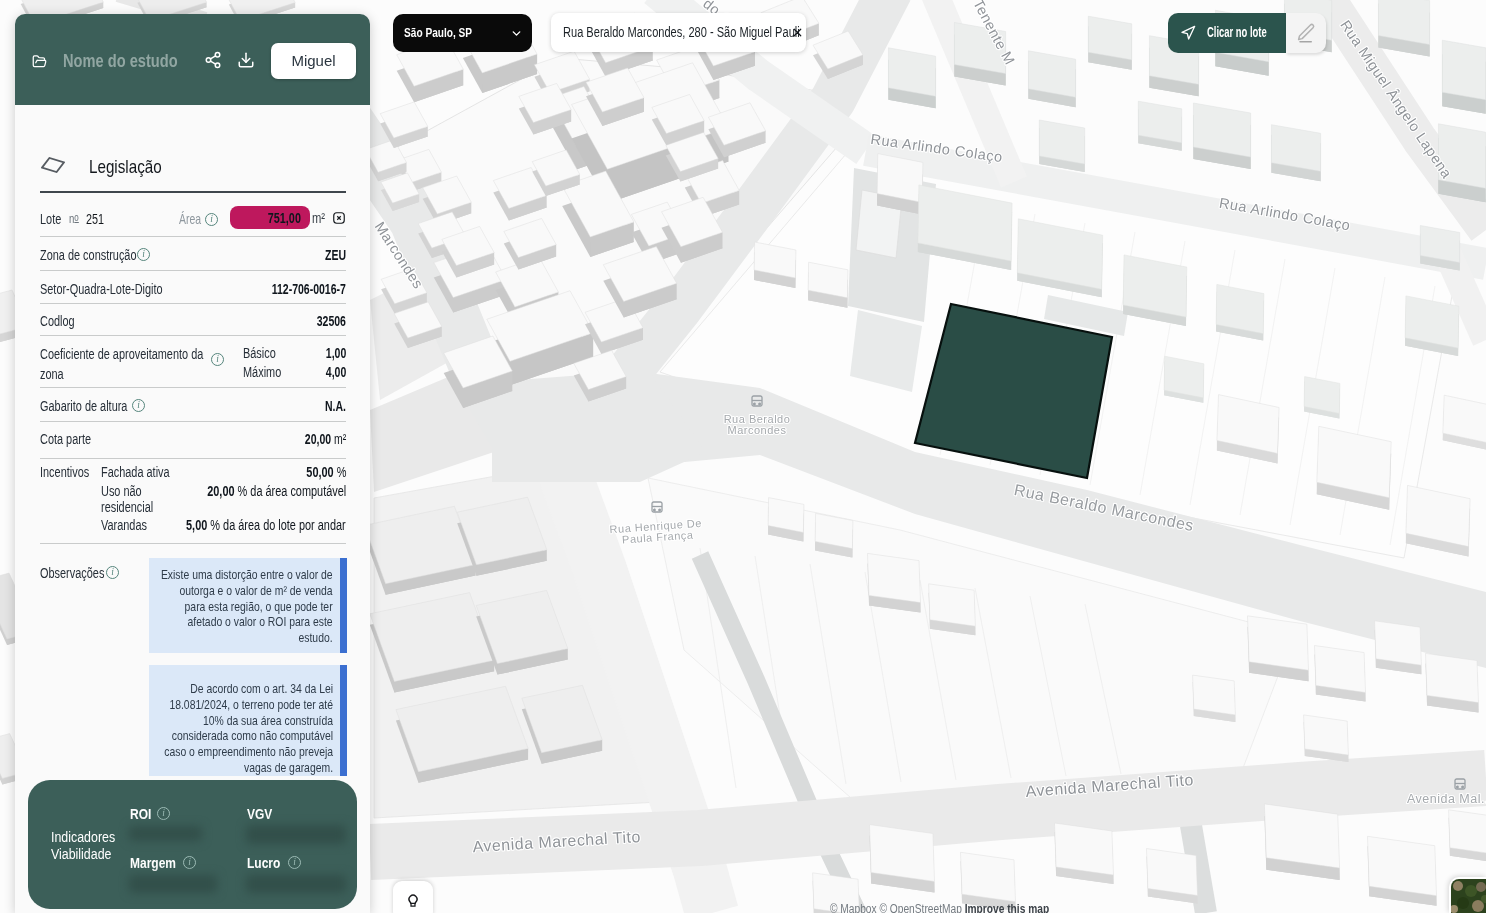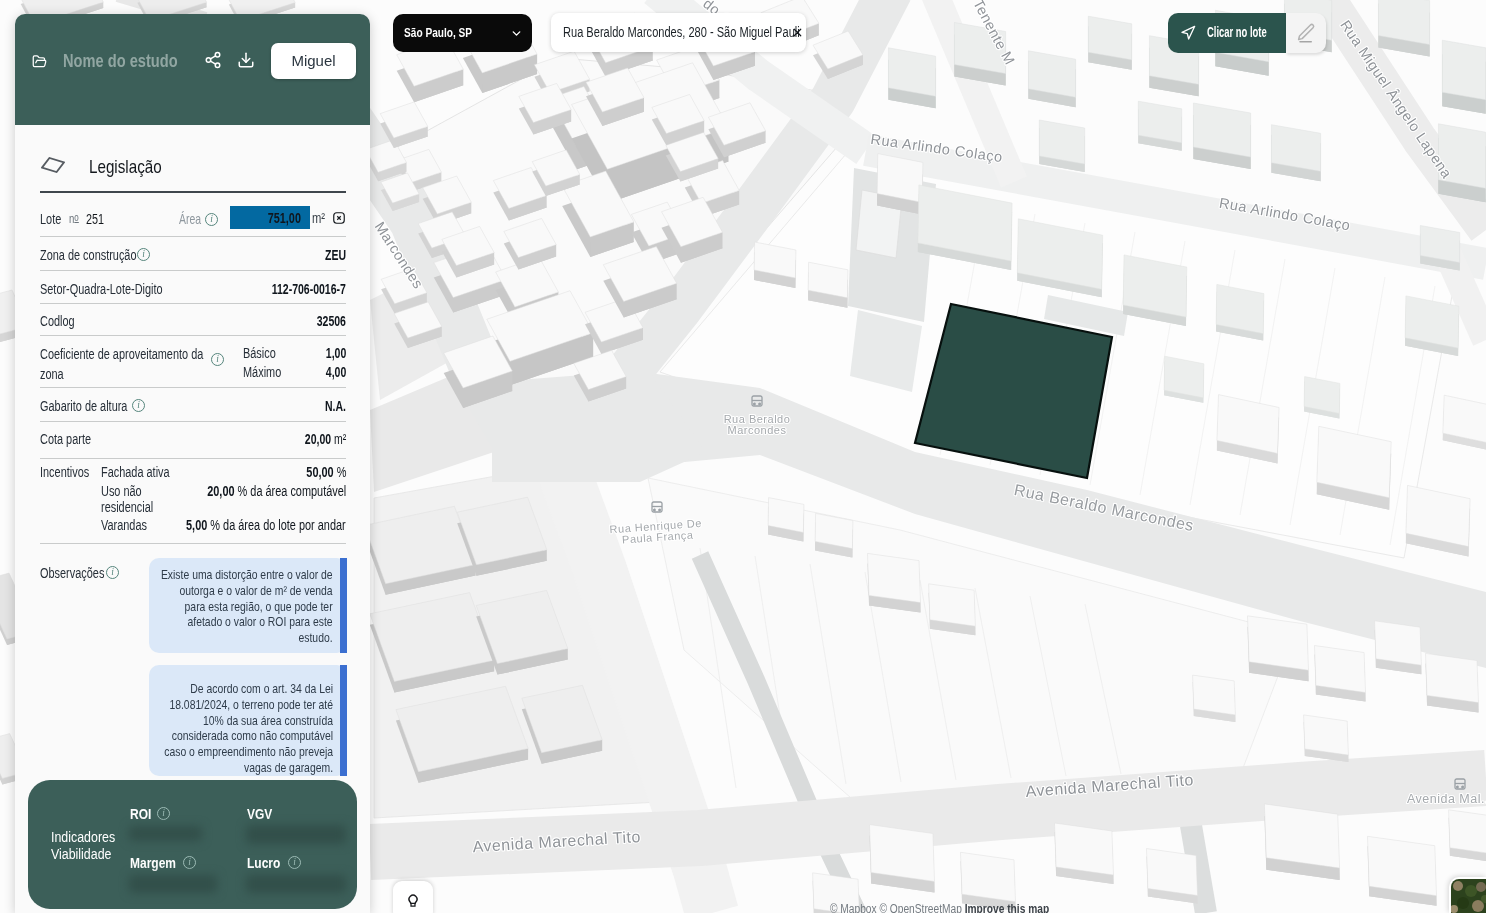--- a/index.html
+++ b/index.html
@@ -3,28 +3,28 @@
 <meta charset="utf-8">
 <style>
   * { margin:0; padding:0; box-sizing:border-box; }
   html,body { width:1486px; height:913px; overflow:hidden; font-family:"Liberation Sans", sans-serif; background:#fbfbfb; }
   #map { position:absolute; left:0; top:0; width:1486px; height:913px; }
   .abs { position:absolute; }
   .cx { display:inline-block; transform-origin:0 50%; white-space:nowrap; }
   .cxr { display:inline-block; transform-origin:100% 50%; white-space:nowrap; }
   
   #sidebar { position:absolute; left:15px; top:14px; width:355px; height:899px; background:#fafafa; border-radius:10px 10px 0 0; box-shadow:0 2px 12px rgba(0,0,0,.2); }
-  #sbhead { position:absolute; left:0; top:0; width:355px; height:111px; background:#3c5f59; border-radius:10px 10px 0 0;text-decoration:underline; }
+  #sbhead { position:absolute; left:0; top:0; width:355px; height:91px; background:#3c5f59; border-radius:10px 10px 0 0;text-decoration:underline; }
   .ph { color:#91a6a2; font-size:19px; font-weight:700; }
   #salvar { position:absolute; left:256px; top:29px; width:85px; height:36px; background:#fff; border-radius:7px; font-size:15px; color:#2b3640; text-align:center; line-height:36px; box-shadow:0 1px 3px rgba(0,0,0,.25); }
   .sep { position:absolute; left:25px; width:306px; height:1px; background:#c9cbcb; }
   .lbl { font-size:14px; color:#262e37; }
   .val { font-size:14px; color:#10161d; font-weight:700; }
   .icoi { display:inline-block; width:13px; height:13px; border:1.2px solid #55857c; border-radius:50%; color:#55857c; font-size:9.5px; line-height:10.5px; text-align:center; font-style:italic; font-family:"Liberation Serif",serif; }
-  .bluebox { position:absolute; background:#dbe8f8; font-size:13px; color:#2e3b49; text-align:right; line-height:15.8px;border-radius:10px; }
+  .bluebox { position:absolute; background:#dbe8f8; font-size:13px; color:#2e3b49; text-align:right; line-height:15.8px; }
   .bluebar { position:absolute; width:7px; background:#3b6fd0; }
   #indic { position:absolute; left:13px; top:766px; width:329px; height:129px; background:#3c5f59; border-radius:22px; color:#fff; }
   .blurpill { position:absolute; background:#324f4a; filter:blur(5px); border-radius:4px; }
   .ilab { position:absolute; font-size:15px; font-weight:700; color:#fff; }
   .icoi2 { display:inline-block; width:13px; height:13px; border:1.2px solid #9dbcb6; border-radius:50%; color:#9dbcb6; font-size:9.5px; line-height:10.5px; text-align:center; font-style:italic; font-family:"Liberation Serif",serif; }
   
   #citypill { position:absolute; left:393px; top:14px; width:139px; height:38px; background:#0a0a0a; border-radius:10px; color:#fff; }
   #searchbox { position:absolute; left:551px; top:13px; width:255px; height:39px; background:#fff; border-radius:8px; box-shadow:0 1px 4px rgba(0,0,0,.18); font-size:14px; color:#1c2227; line-height:39px; }
   #lotebtn { position:absolute; left:1168px; top:13px; width:118px; height:40px; background:#2b544d; border-radius:10px 0 0 10px; color:#fff; }
   #pencilbtn { position:absolute; left:1286px; top:13px; width:40px; height:40px; background:#f4f4f4; border-radius:0 10px 10px 0; box-shadow:1px 2px 3px rgba(0,0,0,.12); }
@@ -429,21 +429,21 @@
       <polygon points="1,10.6 8.4,1 23,5.4 15.6,15 " fill="none" stroke="#565b61" stroke-width="1.8"></polygon>
     </svg>
   <div class="abs cx" style="left:74px;top:142px;font-size:19px;color:#14181d;font-weight:500;transform:scaleX(.8)">Legislação</div>
   <div class="abs" style="left:25px;top:177px;width:306px;height:2px;background:#3f464d;"></div>
 
   <div class="abs lbl cx" style="left:25px;top:197px;transform:scaleX(.78)">Lote</div>
   <div class="abs cx" style="left:54px;top:198px;font-size:12px;color:#6a737b;transform:scaleX(.8)">n<span style="font-size:10px;vertical-align:2px;text-decoration:underline">o</span></div>
   <div class="abs cx" style="left:71px;top:196px;font-size:15px;color:#14181d;transform:scaleX(.72)">251</div>
   <div class="abs cx" style="left:164px;top:197px;font-size:14.5px;color:#8e979e;transform:scaleX(.72)">Área</div>
   <div class="abs icoi" style="left:190px;top:199px;">i</div>
-  <div class="abs" style="left:215px;top:192px;width:80px;height:23px;background:#0369a1;border-radius:0;">
+  <div class="abs" style="left:215px;top:192px;width:80px;height:23px;background:#be185d;border-radius:8px;">
       <span class="cxr abs" style="right:9px;top:3px;font-size:15px;font-weight:600;color:#10161d;transform:scaleX(.72)">751,00</span>
     </div>
   <div class="abs cx" style="left:297px;top:196px;font-size:14px;color:#343c44;transform:scaleX(.8)">m²</div>
   <svg class="abs" style="left:317px;top:197px" width="14" height="14" viewBox="0 0 24 24" fill="none" stroke="#14181d" stroke-width="2">
       <rect x="3" y="3" width="18" height="18" rx="5"></rect>
       <path d="m15 9-6 6M9 9l6 6"></path>
     </svg>
   <div class="sep" style="top:222px"></div>
 
   <div class="abs lbl cx" style="left:25px;top:233px;transform:scaleX(.78)">Zona de construção</div>

